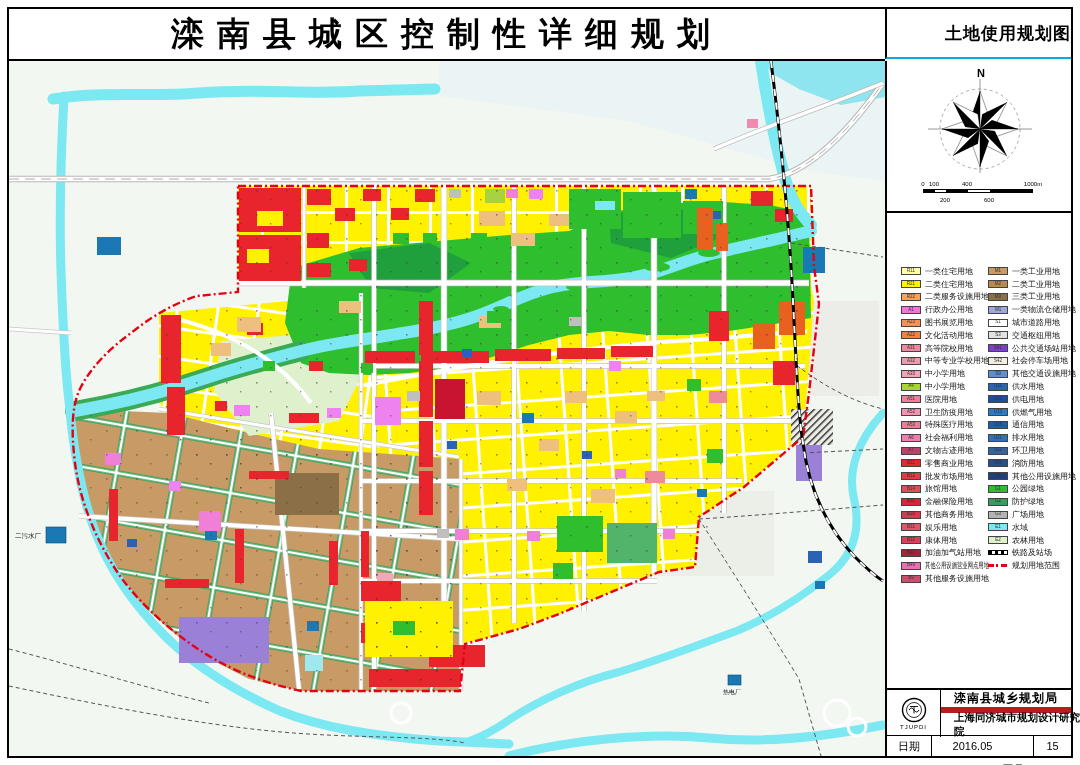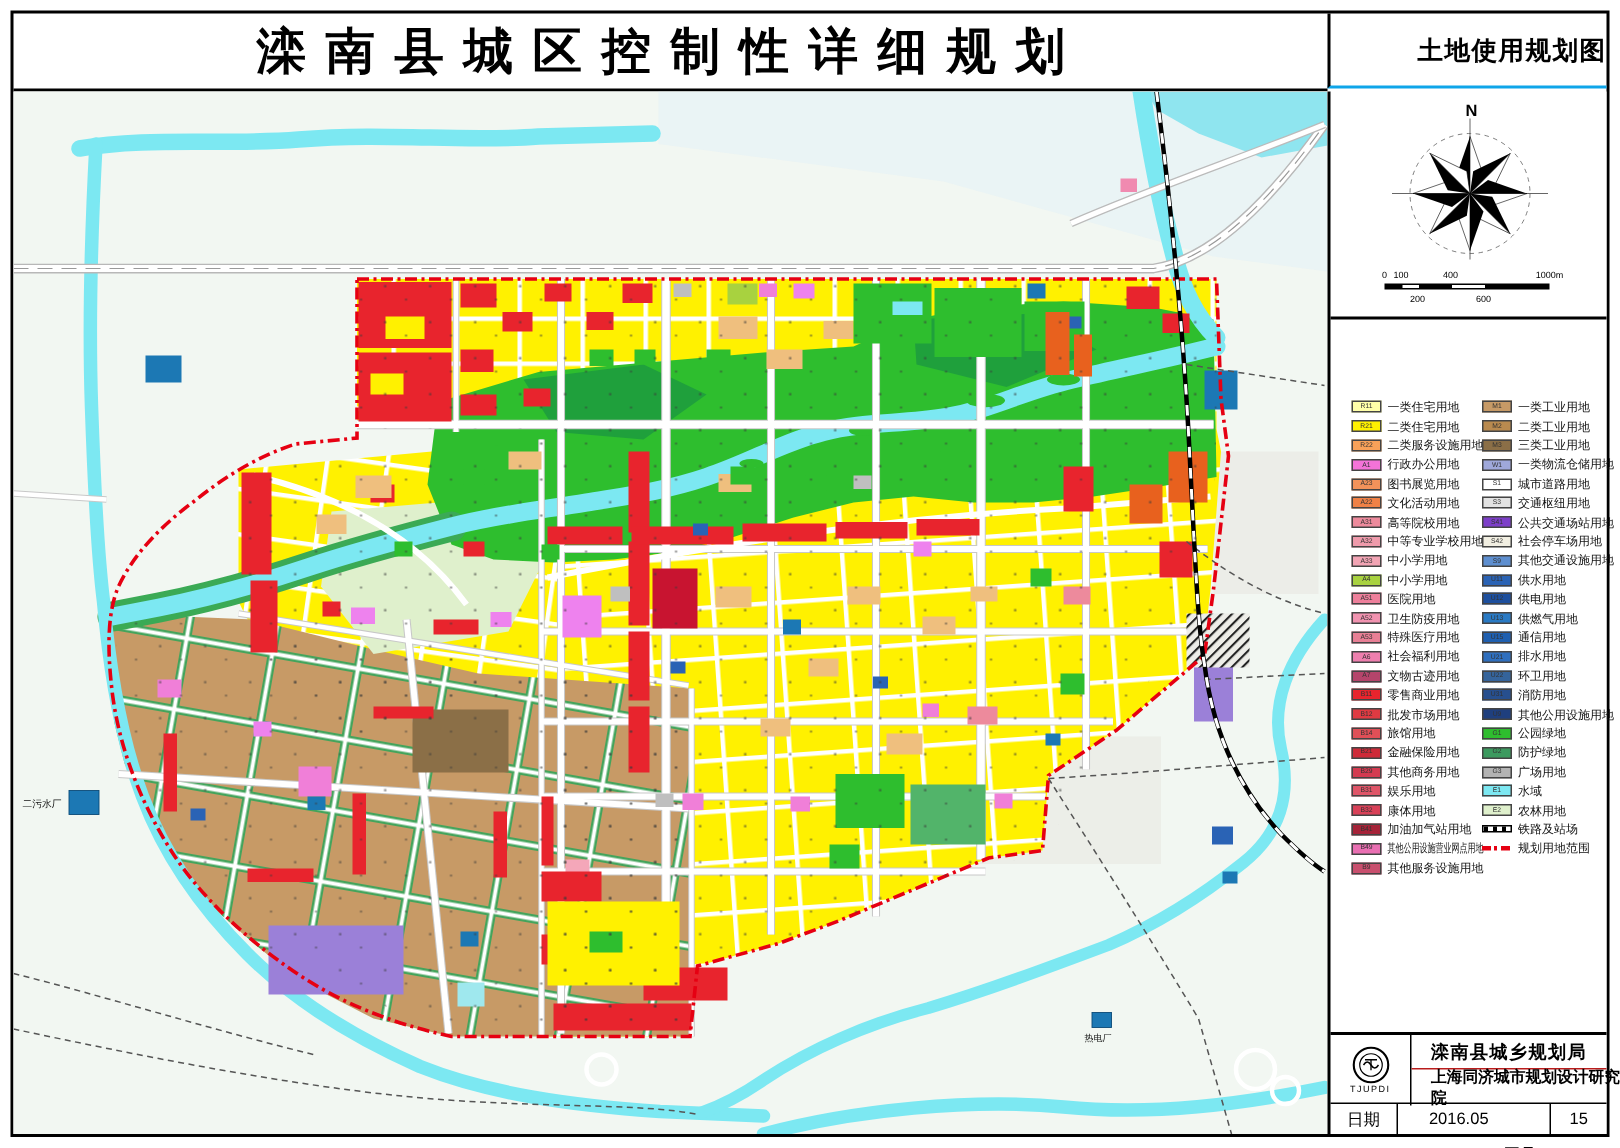--- a/index.html
+++ b/index.html
@@ -23,21 +23,21 @@
   .lg-swatch{width:20px;height:8px;border:1px solid #444;box-sizing:border-box;flex:0 0 20px;display:flex;align-items:center;justify-content:center;}
   .lg-code{font-size:4.5px;color:#333;line-height:1;}
   .lg-label{font-size:8px;color:#111;margin-left:4px;white-space:nowrap;transform-origin:left center;}
   .lg-sym{width:20px;height:8px;flex:0 0 20px;display:flex;align-items:center;}
   .sym-rail{width:20px;height:3px;border:1px solid #000;background:repeating-linear-gradient(90deg,#000 0 3px,#fff 3px 6px);}
   .sym-bound{width:20px;height:3px;background:repeating-linear-gradient(90deg,#E60012 0 6px,transparent 6px 8px,#E60012 8px 10px,transparent 10px 13px);}
   
   .infobox{position:absolute;left:0;bottom:0;width:100%;height:68px;border-top:2px solid #000;box-sizing:border-box;}
   .logo-cell{position:absolute;left:0;top:0;width:54px;height:47px;border-right:1px solid #000;box-sizing:border-box;display:flex;flex-direction:column;align-items:center;justify-content:center;}
   .logo-text{font-size:6px;letter-spacing:1px;color:#000;margin-top:1px;}
-  .org1{position:absolute;left:54px;top:0;width:130px;height:23px;border-bottom:1px solid #b91c1c;box-sizing:border-box;display:flex;align-items:center;justify-content:center;font-size:12px;font-weight:bold;letter-spacing:1px;}
+  .org1{position:absolute;left:54px;top:0;width:130px;height:23px;border-bottom:6px solid #b91c1c;box-sizing:border-box;display:flex;align-items:center;justify-content:center;font-size:12px;font-weight:bold;letter-spacing:1px;}
   .org2{position:absolute;left:67px;top:23px;width:130px;height:24px;display:flex;align-items:center;justify-content:center;font-size:10.5px;font-weight:bold;}
   .inforow{position:absolute;left:0;bottom:0;width:100%;height:21px;border-top:1px solid #000;box-sizing:border-box;display:flex;}
   .inforow>div{display:flex;align-items:center;justify-content:center;font-size:11px;box-sizing:border-box;}
   .cell-datelabel{width:44px;}
   .cell-dateval{width:62px;border-left:1px solid #000;padding-left:20px;}
   .cell-sheetlabel{width:40px;border-left:1px solid #0369a1;margin-top:33px;}
   .cell-sheetval{flex:1;border-left:1px solid #000;}
   .scalewrap{position:absolute;left:36px;top:120px;width:112px;height:26px;}
   .scale-toplabels span,.scale-botlabels span{position:absolute;transform:translateX(-50%);font-size:6px;color:#000;}
   .scale-toplabels span{top:0;}

